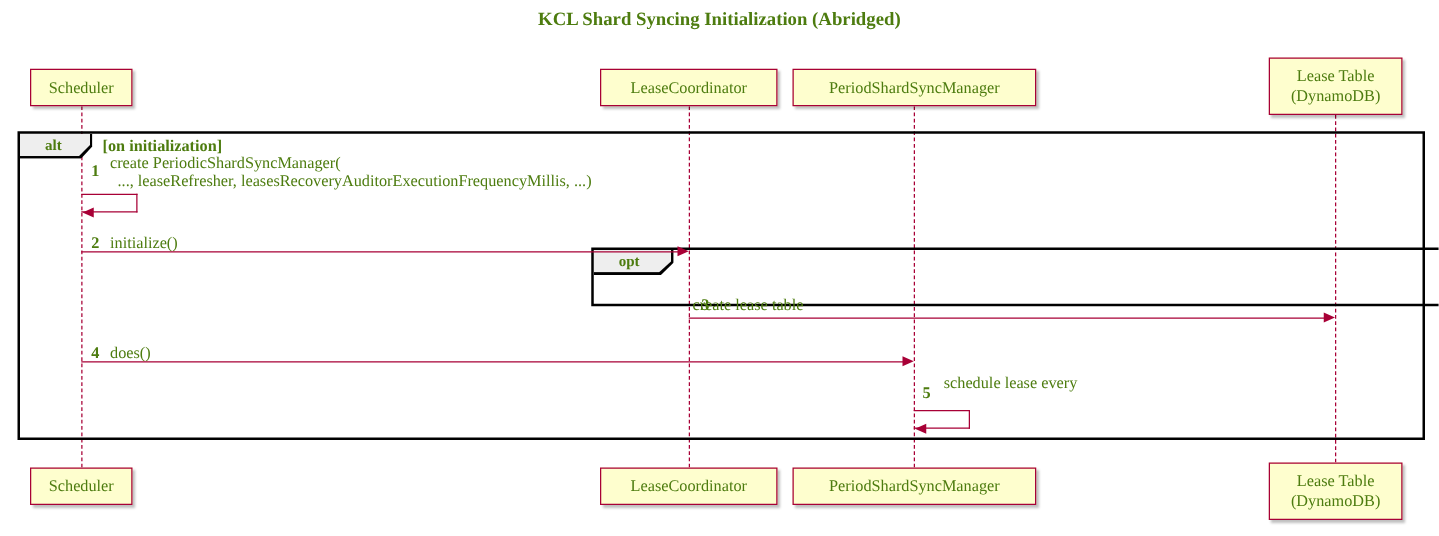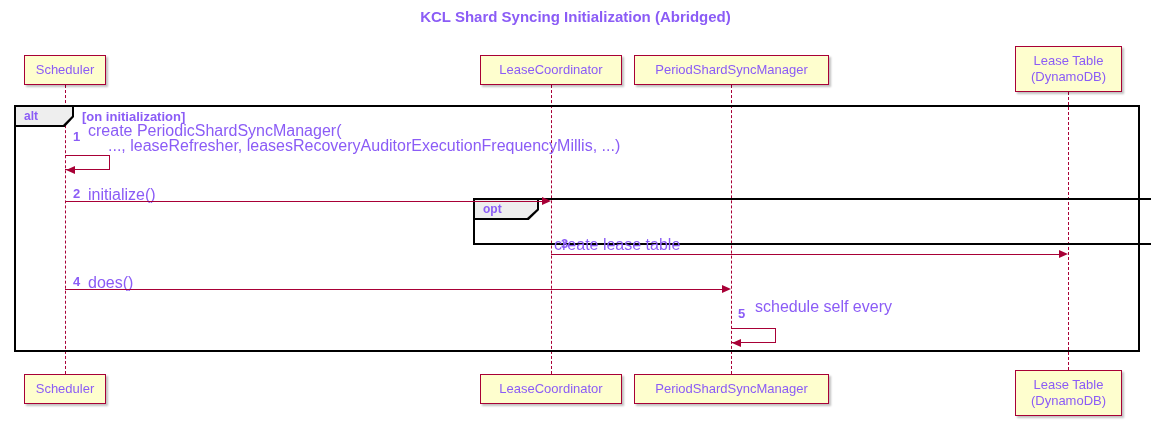--- a/index.html
+++ b/index.html
@@ -1,18 +1,18 @@
 <!DOCTYPE html>
 <html><head>
 <meta charset="utf-8">
 <style>
   html,body{margin:0;padding:0;background:#ffffff;}
   #diagram{
     position:relative;width:1151px;height:429px;background:#ffffff;overflow:hidden;
-    font-family:Liberation Sans, sans-serif;color:#8b5cf6;
+    font-family:Liberation Serif, serif;color:#4d7c0f;
   }
   .title{
     position:absolute;top:8px;left:0;width:100%;text-align:center;
     font-size:15px;font-weight:bold;
   }
   .participant{
     position:absolute;box-sizing:border-box;
     background:#FEFECE;border:1.5px solid #A80036;
     box-shadow:2px 2px 2px rgba(0,0,0,0.25);
     display:flex;flex-direction:column;align-items:center;justify-content:center;
@@ -24,31 +24,31 @@
   .frame{
     position:absolute;box-sizing:border-box;border:2px solid #000000;background:transparent;
   }
   .frame-tab{
     position:absolute;top:0;left:0;background:#000;
     clip-path:polygon(0 0,100% 0,100% 50%,84% 100%,0 100%);
   }
   .frame-tab-fill{
     position:absolute;top:0;left:0;background:#EEEEEE;box-sizing:border-box;
     clip-path:polygon(0 0,100% 0,100% 50%,84% 100%,0 100%);
-    display:flex;align-items:center;padding-left:8px;
+    display:flex;align-items:center;padding-left:20px;
     font-size:12px;font-weight:bold;
   }
   .frame-condition{
     position:absolute;top:2px;font-size:13px;font-weight:bold;white-space:nowrap;
   }
   .msg-num{
     position:absolute;font-size:13px;font-weight:bold;white-space:nowrap;
   }
   .msg-text{
-    position:absolute;font-size:16px;white-space:nowrap;
+    position:absolute;font-size:13px;white-space:nowrap;
   }
   .msg-line{
     position:absolute;height:0;border-top:1px solid #A80036;
   }
   .self-loop{
     position:absolute;box-sizing:border-box;
     border-top:1px solid #A80036;border-right:1px solid #A80036;border-bottom:1px solid #A80036;
   }
   .arrow-right{
     position:absolute;width:0;height:0;
@@ -81,41 +81,41 @@
   </div>
 
   <div class="frame" style="left:473px;top:198px;width:757px;height:47px">
     <div class="frame-tab" style="width:64px;height:20px">
       <div class="frame-tab-fill" style="width:62px;height:18px">opt</div>
     </div>
   </div>
 
   <div class="msg-num" style="left:73px;top:129px">1</div>
   <div class="msg-text" style="left:88px;top:122px">create PeriodicShardSyncManager(</div>
-  <div class="msg-text" style="left:108px;top:137px">..., leaseRefresher, leasesRecoveryAuditorExecutionFrequencyMillis, ...)</div>
+  <div class="msg-text" style="left:94px;top:137px">..., leaseRefresher, leasesRecoveryAuditorExecutionFrequencyMillis, ...)</div>
   <div class="self-loop" style="left:65px;top:155px;width:45px;height:15px"></div>
   <div class="arrow-left" style="left:66px;top:166px"></div>
 
   <div class="msg-num" style="left:73px;top:186px">2</div>
   <div class="msg-text" style="left:88px;top:186px">initialize()</div>
   <div class="msg-line" style="left:65px;top:201px;width:478px"></div>
   <div class="arrow-right" style="left:542px;top:197px"></div>
 
   <div class="msg-num" style="left:561px;top:236px">3</div>
   <div class="msg-text" style="left:554px;top:236px">create lease table</div>
   <div class="msg-line" style="left:551px;top:254px;width:509px"></div>
   <div class="arrow-right" style="left:1059px;top:250px"></div>
 
   <div class="msg-num" style="left:73px;top:274px">4</div>
   <div class="msg-text" style="left:88px;top:274px">does()</div>
   <div class="msg-line" style="left:65px;top:289px;width:658px"></div>
   <div class="arrow-right" style="left:722px;top:285px"></div>
 
   <div class="msg-num" style="left:738px;top:306px">5</div>
-  <div class="msg-text" style="left:755px;top:298px">schedule self every</div>
+  <div class="msg-text" style="left:755px;top:298px">schedule lease every</div>
   <div class="self-loop" style="left:731px;top:328px;width:45px;height:15px"></div>
   <div class="arrow-left" style="left:732px;top:339px"></div>
 
   <div class="participant" style="left:24px;top:55px;width:82px;height:30px">
     <span>Scheduler</span>
   </div>
   <div class="participant" style="left:480px;top:55px;width:142px;height:30px">
     <span>LeaseCoordinator</span>
   </div>
   <div class="participant" style="left:634px;top:55px;width:195px;height:30px">

